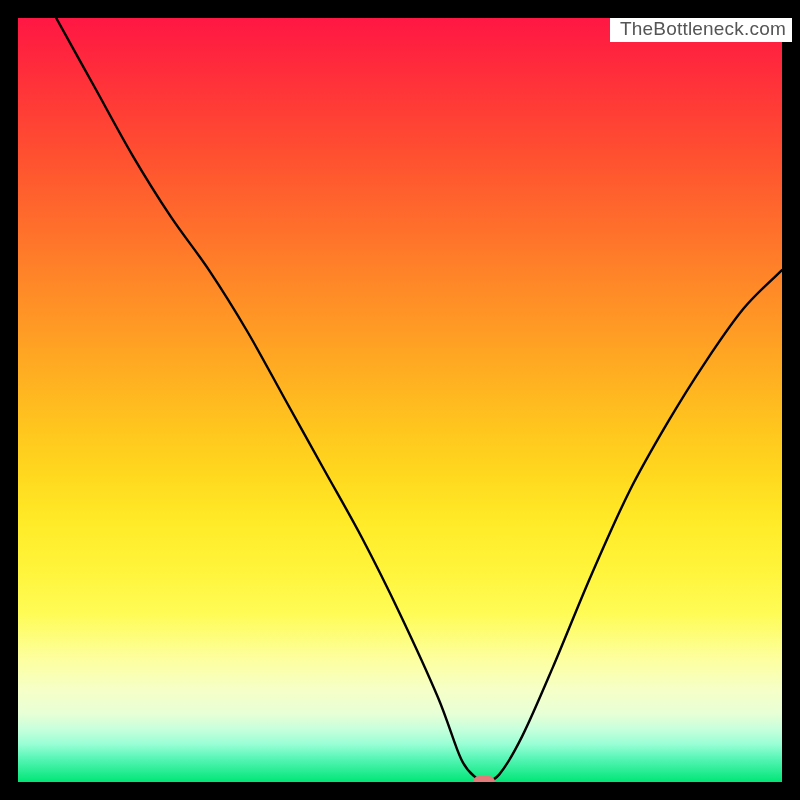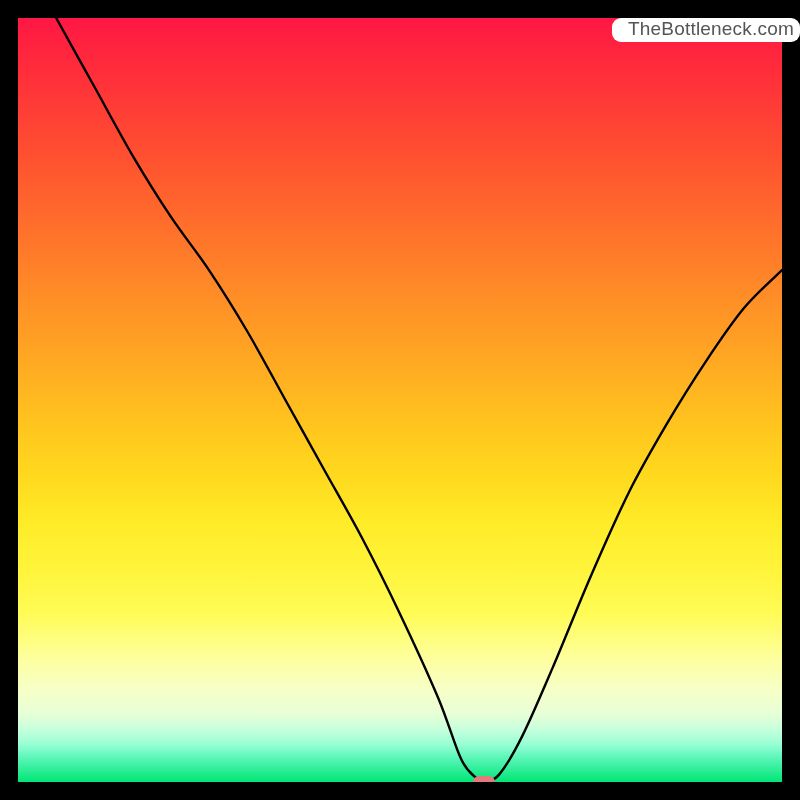--- a/index.html
+++ b/index.html
@@ -44,29 +44,28 @@
       #c8ffdc 93%,
       #9affd6 95%,
       #55f5b5 97%,
       #00e676 100%
     );
     overflow: hidden;
   }
   .watermark {
     position: absolute;
     top: 18px;
-    right: 0;
-    padding: 0 6px 2px 16px;
+    right: 8px;
+    padding: 0 6px 2px 10px;
     color: #555;
     background: #fff;
     font-size: 19px;
     line-height: 22px;
     font-weight: 500;
     letter-spacing: 0.2px;
-    border-radius: 9px;
   }
   svg.curve {
     position: absolute;
     left: 0;
     top: 0;
     width: 764px;
     height: 764px;
   }
   .marker {
     position: absolute;

